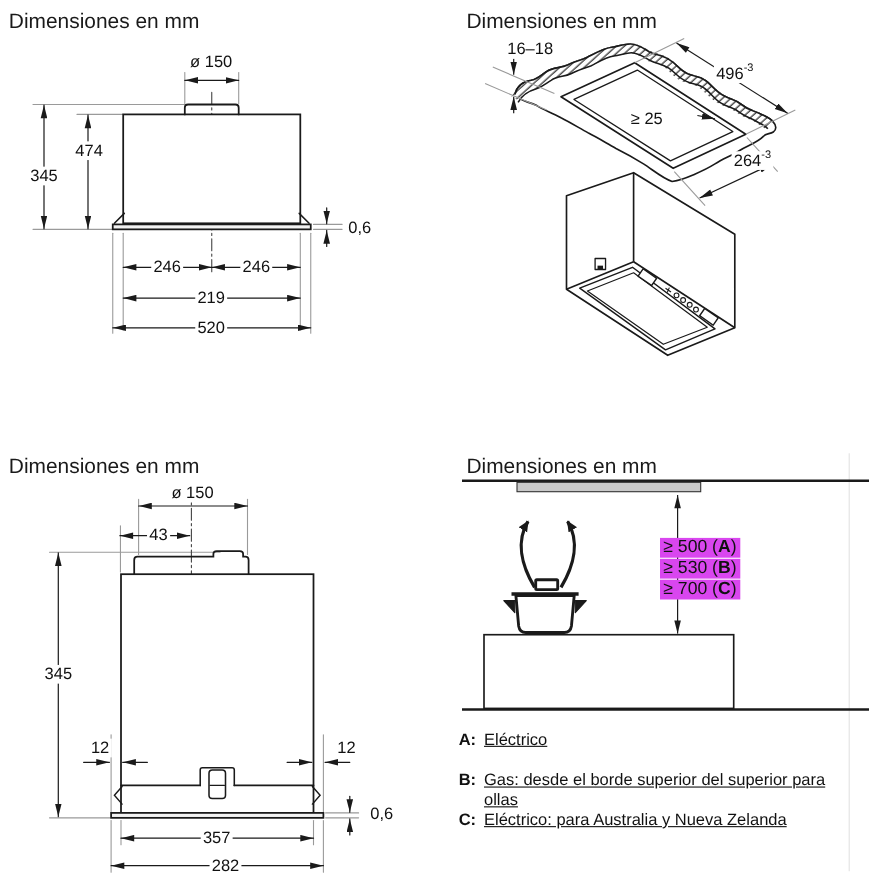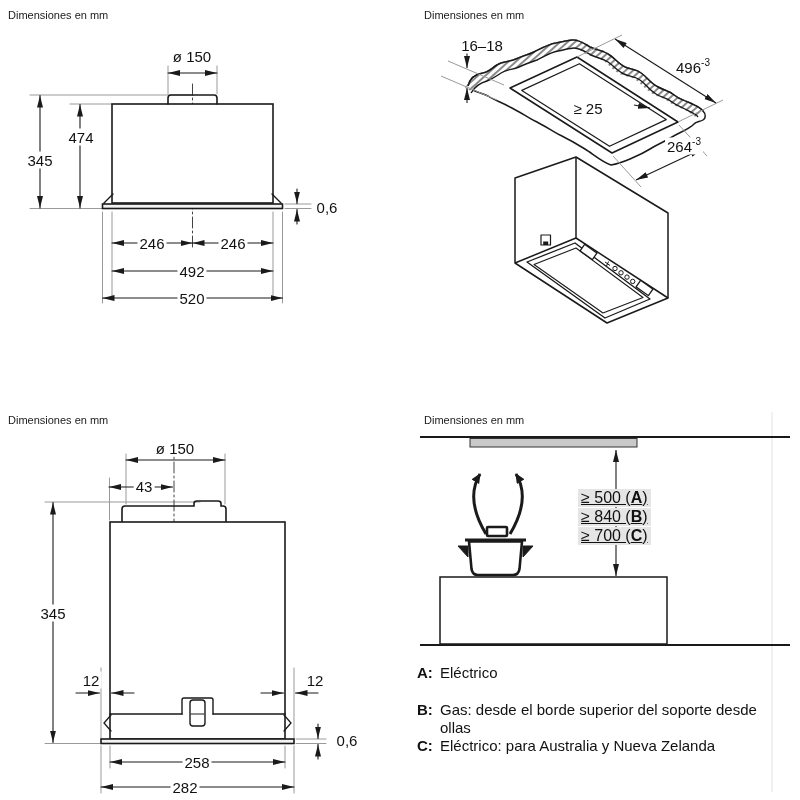--- a/index.html
+++ b/index.html
@@ -1,29 +1,29 @@
 <!DOCTYPE html>
 <html><head>
 <meta charset="utf-8">
 <style>
   html,body{margin:0;padding:0;background:#fff;}
   .canvas{position:relative;width:800px;height:800px;background:#fff;
           font-family:"Liberation Sans","DejaVu Sans",sans-serif;color:#111;overflow:hidden;}
   svg{position:absolute;left:0;top:0;}
-  .title{position:absolute;font-size:11px;color:#1a1a1a;white-space:nowrap;}
+  .title{position:absolute;font-size:19px;color:#1a1a1a;white-space:nowrap;}
   .dim{position:absolute;font-size:15px;color:#111;background:#fff;padding:0 2px;
        white-space:nowrap;transform:translate(-50%,-50%);}
   .dim sup{font-size:10px;position:relative;top:-1px;left:0px;line-height:0;}
-  .clr{position:absolute;left:578px;font-size:16px;background:#e5e5e5;padding:0 3px;white-space:nowrap;text-decoration:underline;}
+  .clr{position:absolute;left:600px;font-size:16px;background:#d946ef;padding:0 3px;white-space:nowrap;}
   .clr b{font-weight:bold;}
   .legend{position:absolute;left:417px;top:664px;width:360px;font-size:15px;line-height:18px;color:#111;}
   .legend-item{display:flex;align-items:flex-start;}
   .legend-item.gapA{margin-bottom:19px;}
   .legend-key{font-weight:bold;width:23px;flex:0 0 23px;}
-  .legend-text{width:330px;}
+  .legend-text{width:330px;text-decoration:underline;}
 </style>
 </head>
 <body>
 
 <div class="canvas">
 
 <svg width="800" height="800" viewBox="0 0 800 800">
   <defs>
     <marker id="ah" markerUnits="userSpaceOnUse" markerWidth="14" markerHeight="8" refX="12" refY="3" orient="auto">
       <path d="M0,0 L12,3 L0,6 Z" fill="#1a1a1a"></path>
@@ -238,49 +238,49 @@
 <div class="title" style="left:424px;top:9px">Dimensiones en mm</div>
 <div class="title" style="left:8px;top:414px">Dimensiones en mm</div>
 <div class="title" style="left:424px;top:414px">Dimensiones en mm</div>
 
 <div class="dim" style="left:192px;top:56px">ø 150</div>
 <div class="dim" style="left:81px;top:137px">474</div>
 <div class="dim" style="left:40px;top:160px">345</div>
 <div class="dim" style="left:327px;top:207px">0,6</div>
 <div class="dim" style="left:152px;top:243px">246</div>
 <div class="dim" style="left:233px;top:243px">246</div>
-<div class="dim" style="left:192px;top:271px">492</div>
+<div class="dim" style="left:192px;top:271px">219</div>
 <div class="dim" style="left:192px;top:298px">520</div>
 
 <div class="dim" style="left:482px;top:45px">16–18</div>
-<div class="dim" style="left:693px;top:67px"><span>496</span><sup>-3</sup></div>
+<div class="dim" style="left:668px;top:67px"><span>496</span><sup>-3</sup></div>
 <div class="dim" style="left:588px;top:108px">≥ 25</div>
 <div class="dim" style="left:684px;top:146px"><span>264</span><sup>-3</sup></div>
 
 <div class="dim" style="left:175px;top:448px">ø 150</div>
 <div class="dim" style="left:144px;top:486px">43</div>
 <div class="dim" style="left:53px;top:613px">345</div>
 <div class="dim" style="left:91px;top:680px">12</div>
 <div class="dim" style="left:315px;top:680px">12</div>
 <div class="dim" style="left:347px;top:740px">0,6</div>
-<div class="dim" style="left:197px;top:762px">258</div>
-<div class="dim" style="left:185px;top:787px">282</div>
+<div class="dim" style="left:197px;top:762px">357</div>
+<div class="dim" style="left:205px;top:787px">282</div>
 
 <div class="clr" style="top:489px"><span>≥ 500 (</span><b>A</b><span>)</span></div>
-<div class="clr" style="top:508px"><span>≥ 840 (</span><b>B</b><span>)</span></div>
+<div class="clr" style="top:508px"><span>≥ 530 (</span><b>B</b><span>)</span></div>
 <div class="clr" style="top:527px"><span>≥ 700 (</span><b>C</b><span>)</span></div>
 
 <div class="legend">
   <div class="legend-item gapA">
     <span class="legend-key">A:</span>
     <span class="legend-text">Eléctrico</span>
   </div>
   <div class="legend-item">
     <span class="legend-key">B:</span>
-    <span class="legend-text">Gas: desde el borde superior del soporte desde ollas</span>
+    <span class="legend-text">Gas: desde el borde superior del superior para ollas</span>
   </div>
   <div class="legend-item">
     <span class="legend-key">C:</span>
     <span class="legend-text">Eléctrico: para Australia y Nueva Zelanda</span>
   </div>
 </div>
 
 </div>
 
 </body></html>

